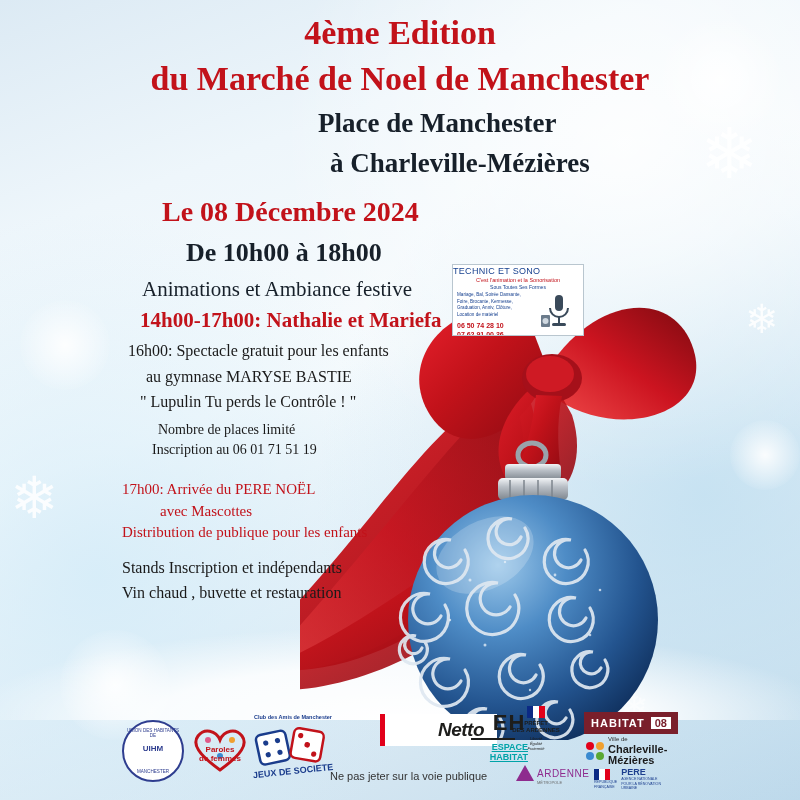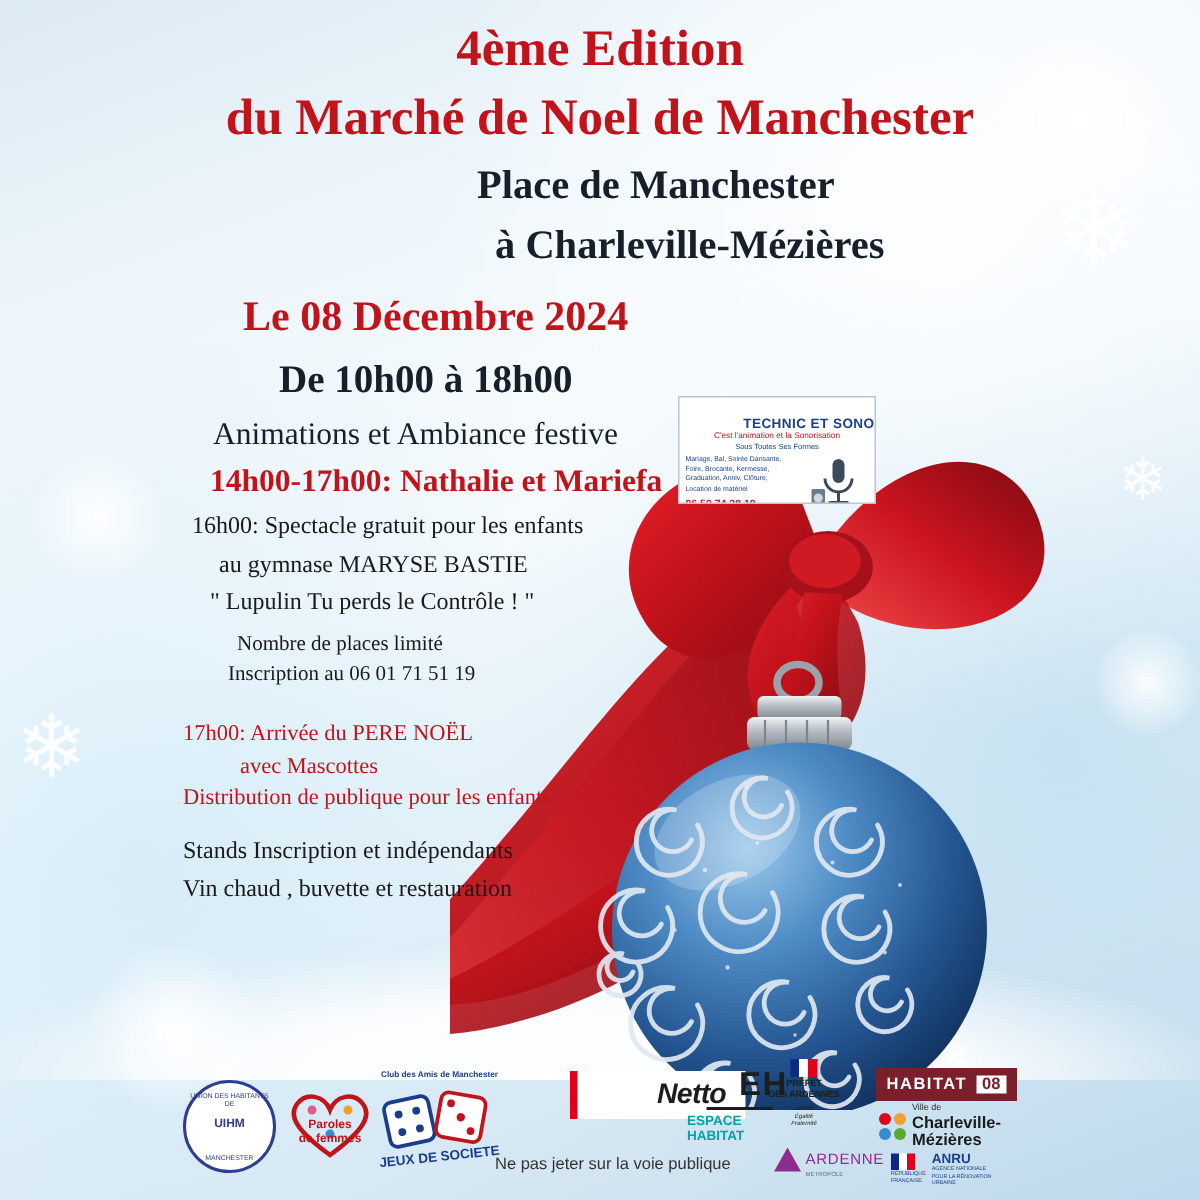--- a/index.html
+++ b/index.html
@@ -99,24 +99,24 @@
     width: 130px;
     height: 70px;
     background: #ffffff;
     border: 1px solid #b9c6cf;
     z-index: 7;
     overflow: hidden;
     font-family: "Liberation Sans", sans-serif;
   }
   .sono-title {
     color: #16408f;
-    font-weight: bold;
+    font-weight: normal;
     font-size: 9px;
-    text-align: right;
-    margin-top: 12px;
+    text-align: left;
+    margin-top: 1px;
     letter-spacing: .3px;
   }
   .sono-sub {
     color: #c2121a;
     font-size: 5.5px;
     text-align: center;
     margin-top: 1px;
   }
   .sono-sub2 {
     color: #16408f;
@@ -260,23 +260,24 @@
     color: #1d1d1b;
     text-align: center;
     letter-spacing: 1px;
     padding-left: 32px;
   }
   .eh-name {
     font-family: "Liberation Sans", sans-serif;
     font-weight: bold;
     font-size: 9px;
     color: #00a3a8;
-    text-align: left;
+    text-align: right;
     line-height: 1.15;
     margin-top: 2px;
+    text-decoration: underline;
   }
 
   .prefet-box {
     width: 60px; height: 40px;
     font-family: "Liberation Sans", sans-serif;
     text-align: center;
     position: relative;
   }
   .prefet-flag {
     width: 18px; height: 12px;
@@ -648,20 +649,20 @@
     </div>
 
     <div class="logo lg-anru">
       <div class="anru-box">
         <div>
           <div class="anru-flag"></div>
           <div class="anru-txt">RÉPUBLIQUE</div>
           <div class="anru-txt">FRANÇAISE</div>
         </div>
         <div>
-          <div class="anru-mark">ANRU</div>
+          <div class="anru-mark">PERE</div>
           <div class="anru-txt" style="width:44px;">AGENCE NATIONALE POUR LA RÉNOVATION URBAINE</div>
         </div>
       </div>
     </div>
 
   </div>
 </div>
 
 </body></html>

